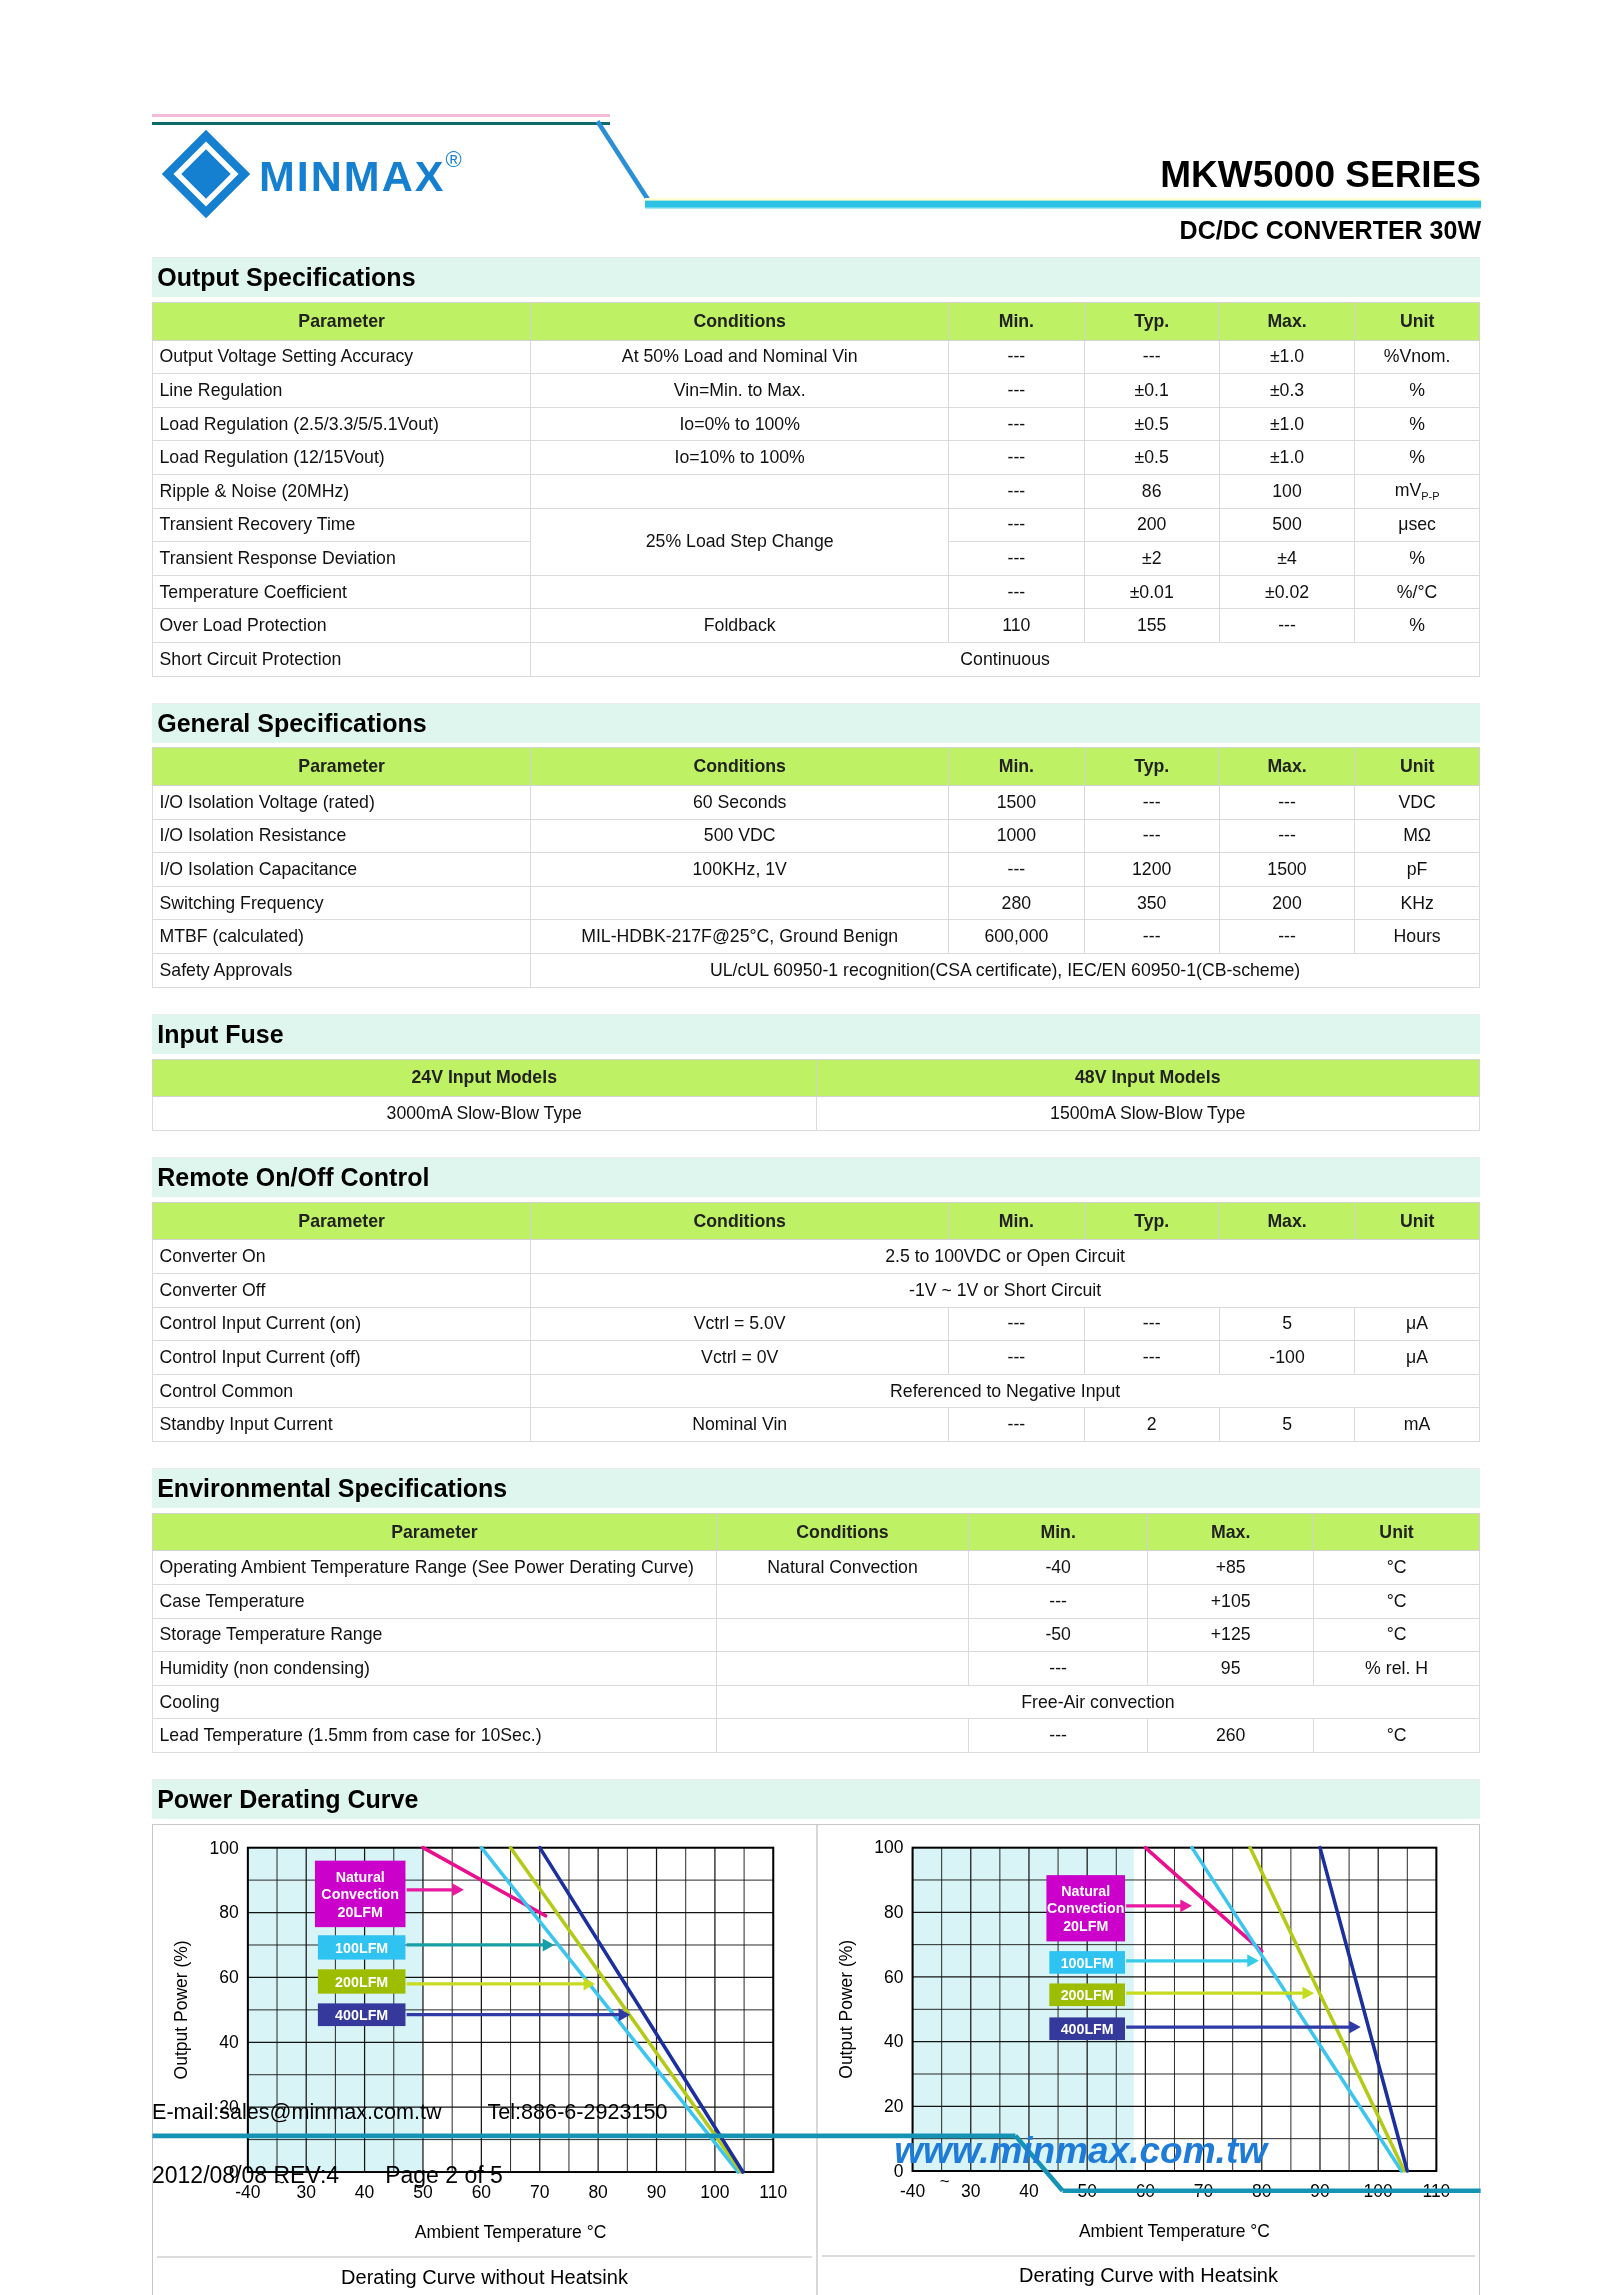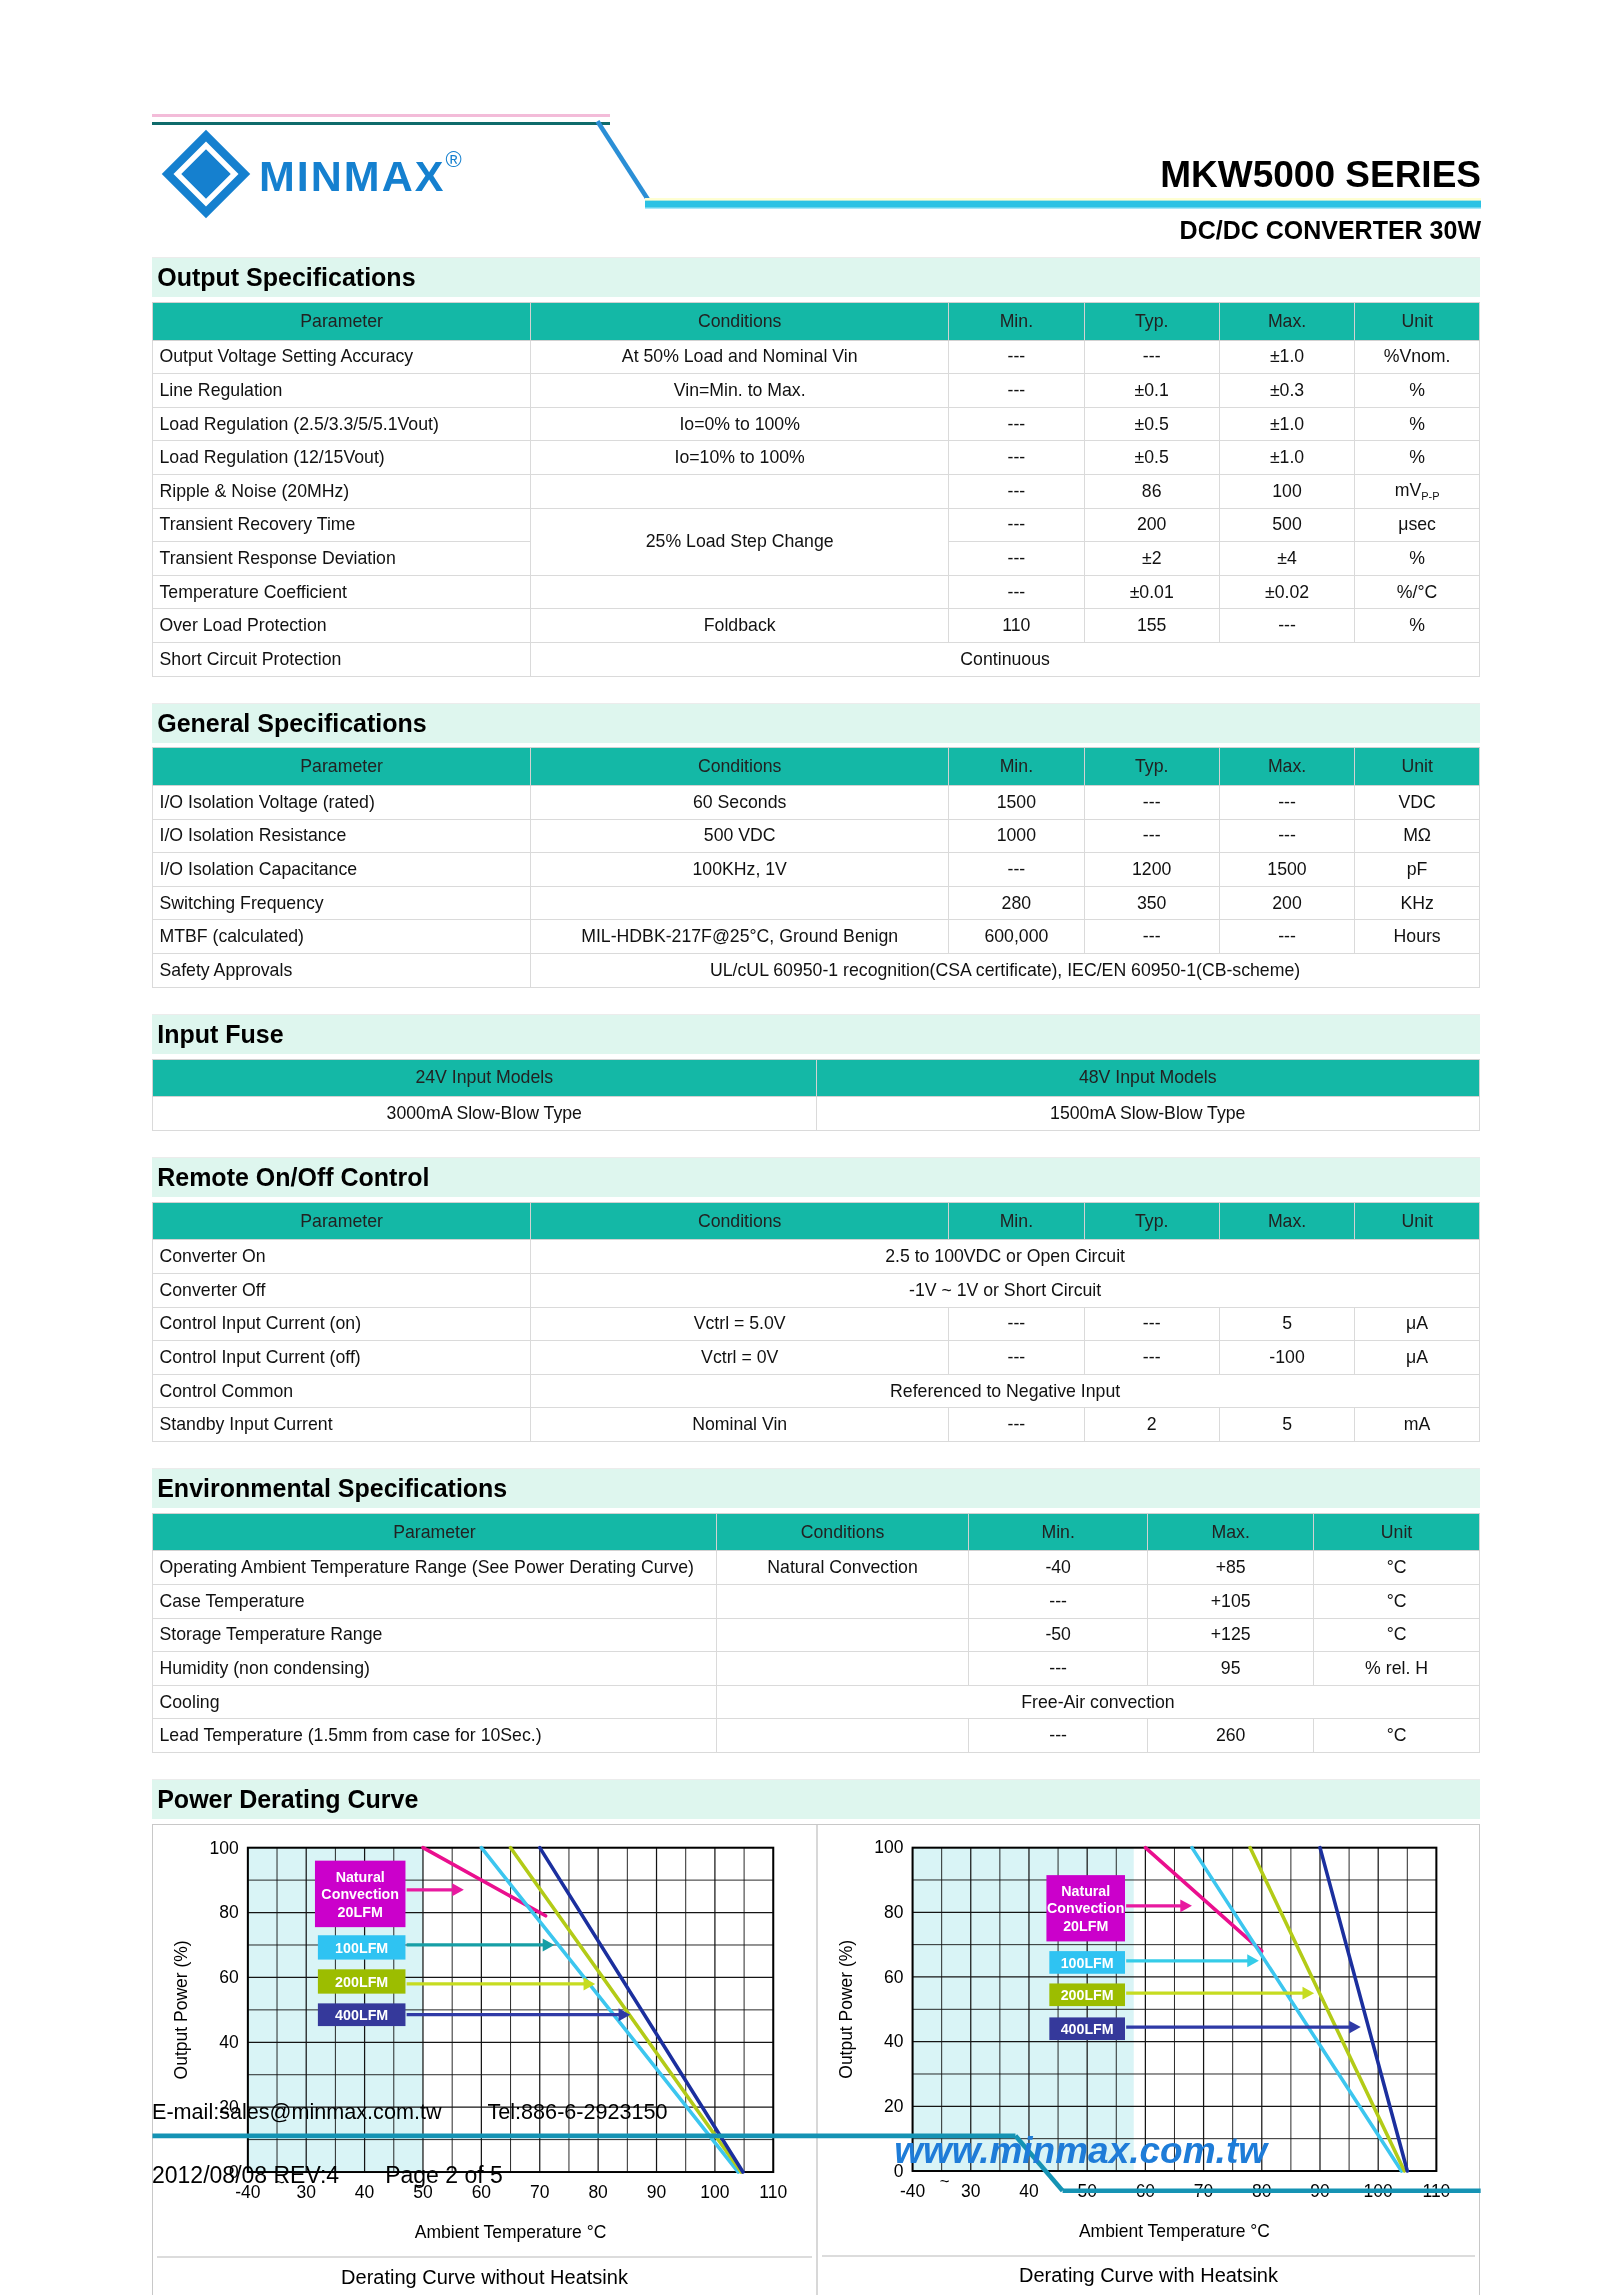--- a/index.html
+++ b/index.html
@@ -16,21 +16,21 @@
   .cyanbar{position:absolute;left:645px;top:198px;width:836px;height:11px;
            background:linear-gradient(180deg,#ffffd2 0%,#ffffd2 18%,#2cc2e4 30%,#2cc2e4 78%,#c9f2ff 100%);}
   .hdr-diag{position:absolute;left:592px;top:116px;}
   .subtitle{position:absolute;right:141px;top:216px;font-size:25px;font-weight:bold;color:#000;}
   
   .content{position:absolute;left:152px;top:257px;width:1328px;}
   section{margin-bottom:26px;}
   .secbar{background:#def6ee;font-size:25px;font-weight:bold;color:#000;
           padding:5.2px 0 5.2px 5.2px;margin-bottom:4.6px;border-top:1.3px solid #ececec;}
   table{border-collapse:collapse;width:100%;table-layout:fixed;background:#fff;border:1.3px solid #c8c8c8;}
-  th{background:#14b8a6;font-weight:400;font-size:17.7px;color:#222;border:1.3px solid #d2d2d2;height:34px;padding:1.3px 5.2px;}
+  th{background:#bef264;font-weight:700;font-size:17.7px;color:#222;border:1.3px solid #d2d2d2;height:34px;padding:1.3px 5.2px;}
   td{border:1.3px solid #dadada;font-size:17.7px;height:30px;text-align:center;padding:1.3px 6.5px;overflow:hidden;}
   td.l{text-align:left;margin-top:7px;}
   td .sub{font-size:11px;vertical-align:-3.9px;}
   
   .chartbox{border:1.3px solid #c8c8c8;display:flex;background:#fff;}
   .panel{width:50%;padding:10.5px 3.9px 0 3.9px;box-sizing:border-box;}
   .panel + .panel{border-left:2px solid #d8d8d8;}
   svg.chart{width:100%;display:block;}
   .caption{border-top:2px solid #dcdcdc;text-align:center;font-size:20px;color:#000000;
            padding:7.9px 0 6.5px 0;margin-top:5.2px;}

